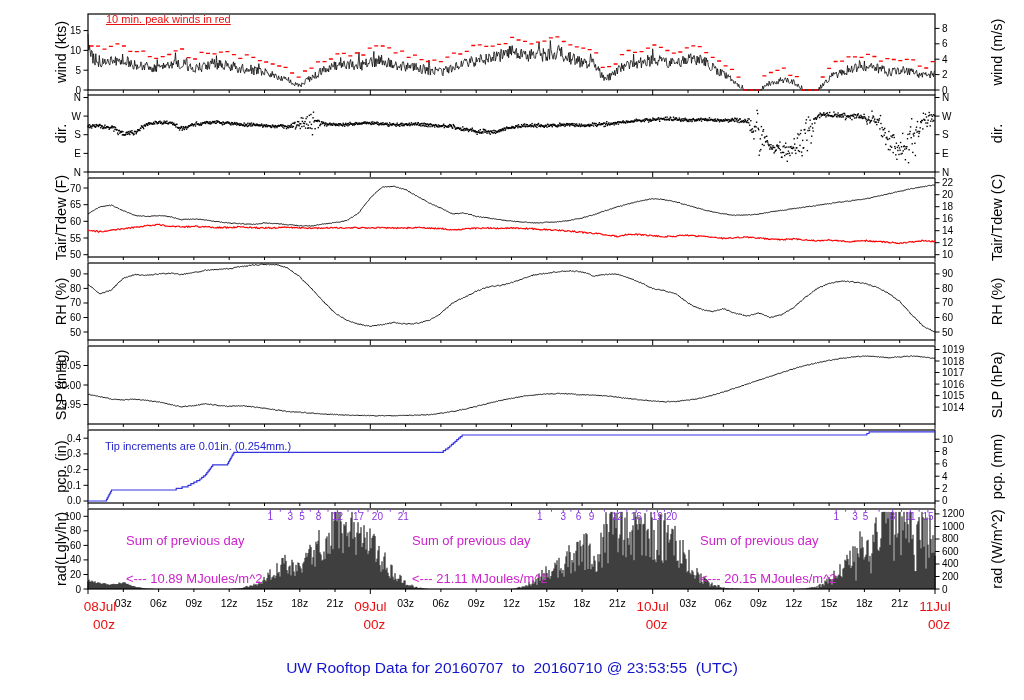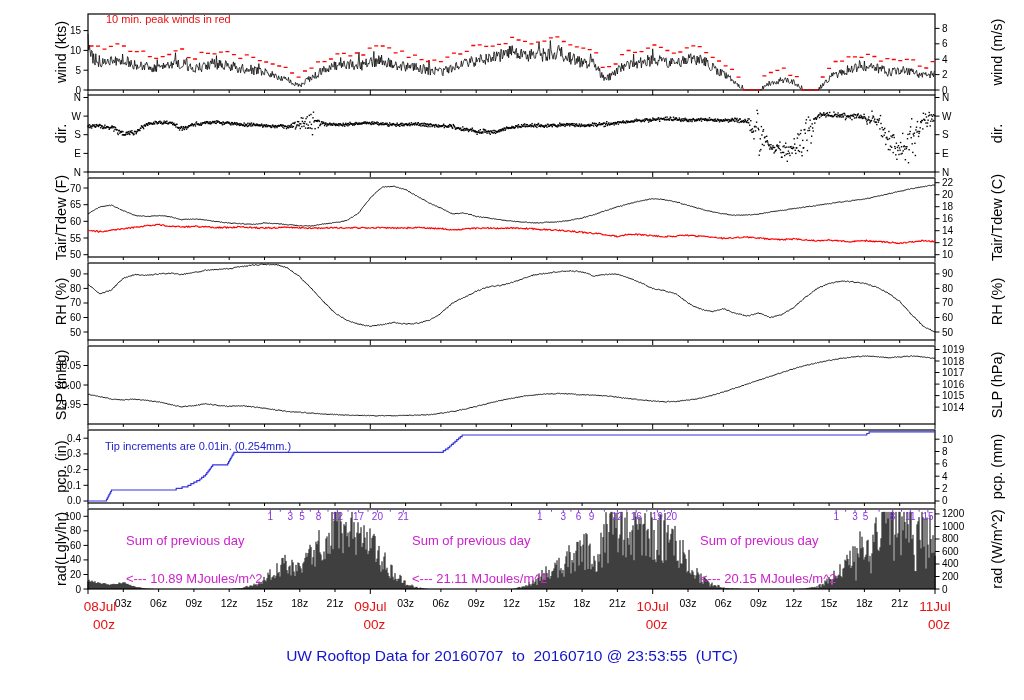--- a/index.html
+++ b/index.html
@@ -1800,31 +1800,31 @@
         <text x="104" y="629" font-size="13.5" fill="#e81010" text-anchor="middle">00z</text>
         <text x="370.3333333333333" y="611" font-size="13.5" fill="#e81010" text-anchor="middle">09Jul</text>
         <text x="374.3333333333333" y="629" font-size="13.5" fill="#e81010" text-anchor="middle">00z</text>
         <text x="652.6666666666666" y="611" font-size="13.5" fill="#e81010" text-anchor="middle">10Jul</text>
         <text x="656.6666666666666" y="629" font-size="13.5" fill="#e81010" text-anchor="middle">00z</text>
         <text x="935" y="611" font-size="13.5" fill="#e81010" text-anchor="middle">11Jul</text>
         <text x="939" y="629" font-size="13.5" fill="#e81010" text-anchor="middle">00z</text>
       </g>
     </svg>
 
-  <div class="ann ann-red" style="left: 106px; top: 13px; color: rgb(232, 16, 16);">10 min. peak winds in red</div>
+  <div class="ann ann-red" style="left: 106px; top: 13px; color: rgb(232, 16, 16); text-decoration: underline;">10 min. peak winds in red</div>
 
   <div class="ann ann-blue" style="left: 105px; top: 440px; color: rgb(34, 34, 204);">Tip increments are 0.01in. (0.254mm.)</div>
 
   <div class="radann" style="left: 126px; top: 510px; color: rgb(204, 34, 204);">
     <div>Sum of previous day</div>
     <div>&lt;--- 10.89 MJoules/m^2</div>
   </div>
   <div class="radann" style="left: 412px; top: 510px; color: rgb(204, 34, 204);">
     <div>Sum of previous day</div>
     <div>&lt;--- 21.11 MJoules/m^2</div>
   </div>
   <div class="radann" style="left: 700px; top: 510px; color: rgb(204, 34, 204);">
     <div>Sum of previous day</div>
     <div>&lt;--- 20.15 MJoules/m^2</div>
   </div>
 
-  <div class="title" style="color: rgb(21, 21, 204);">UW Rooftop Data for 20160707  to  20160710 @ 23:53:55  (UTC)</div>
+  <div class="title" style="color: rgb(21, 21, 204); margin-top: 12px;">UW Rooftop Data for 20160707  to  20160710 @ 23:53:55  (UTC)</div>
 </div>
 
 </body></html>

